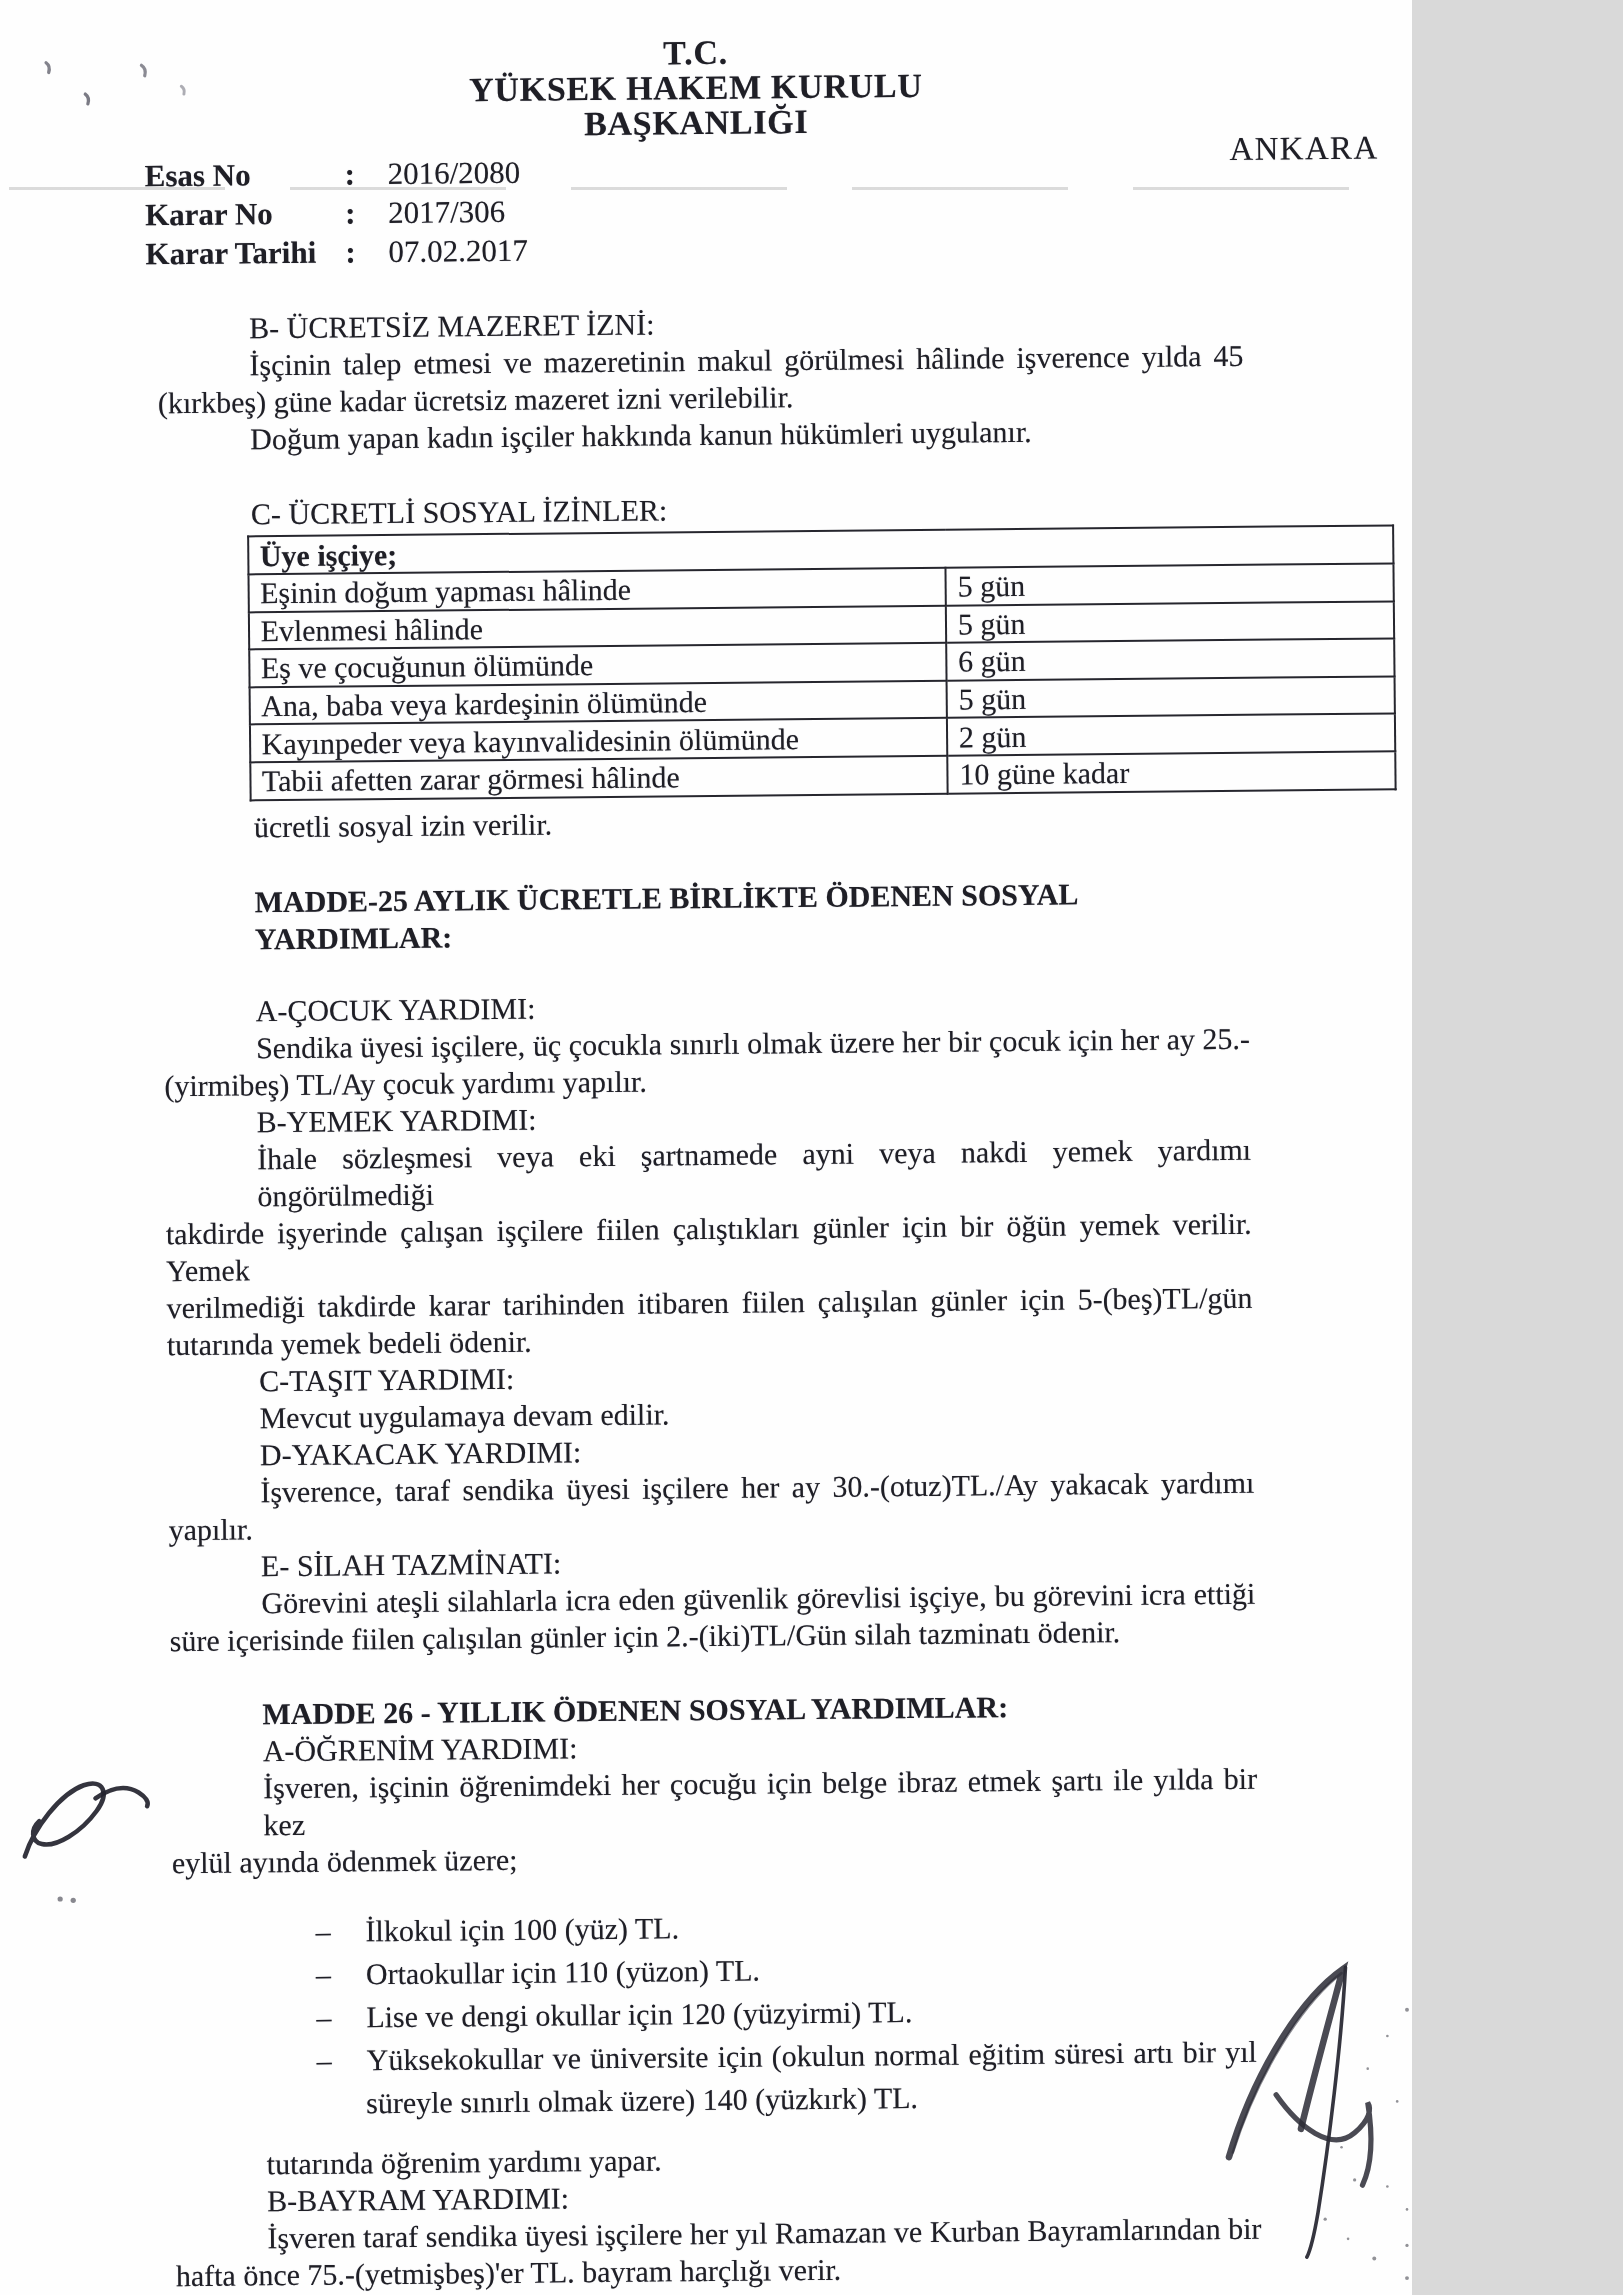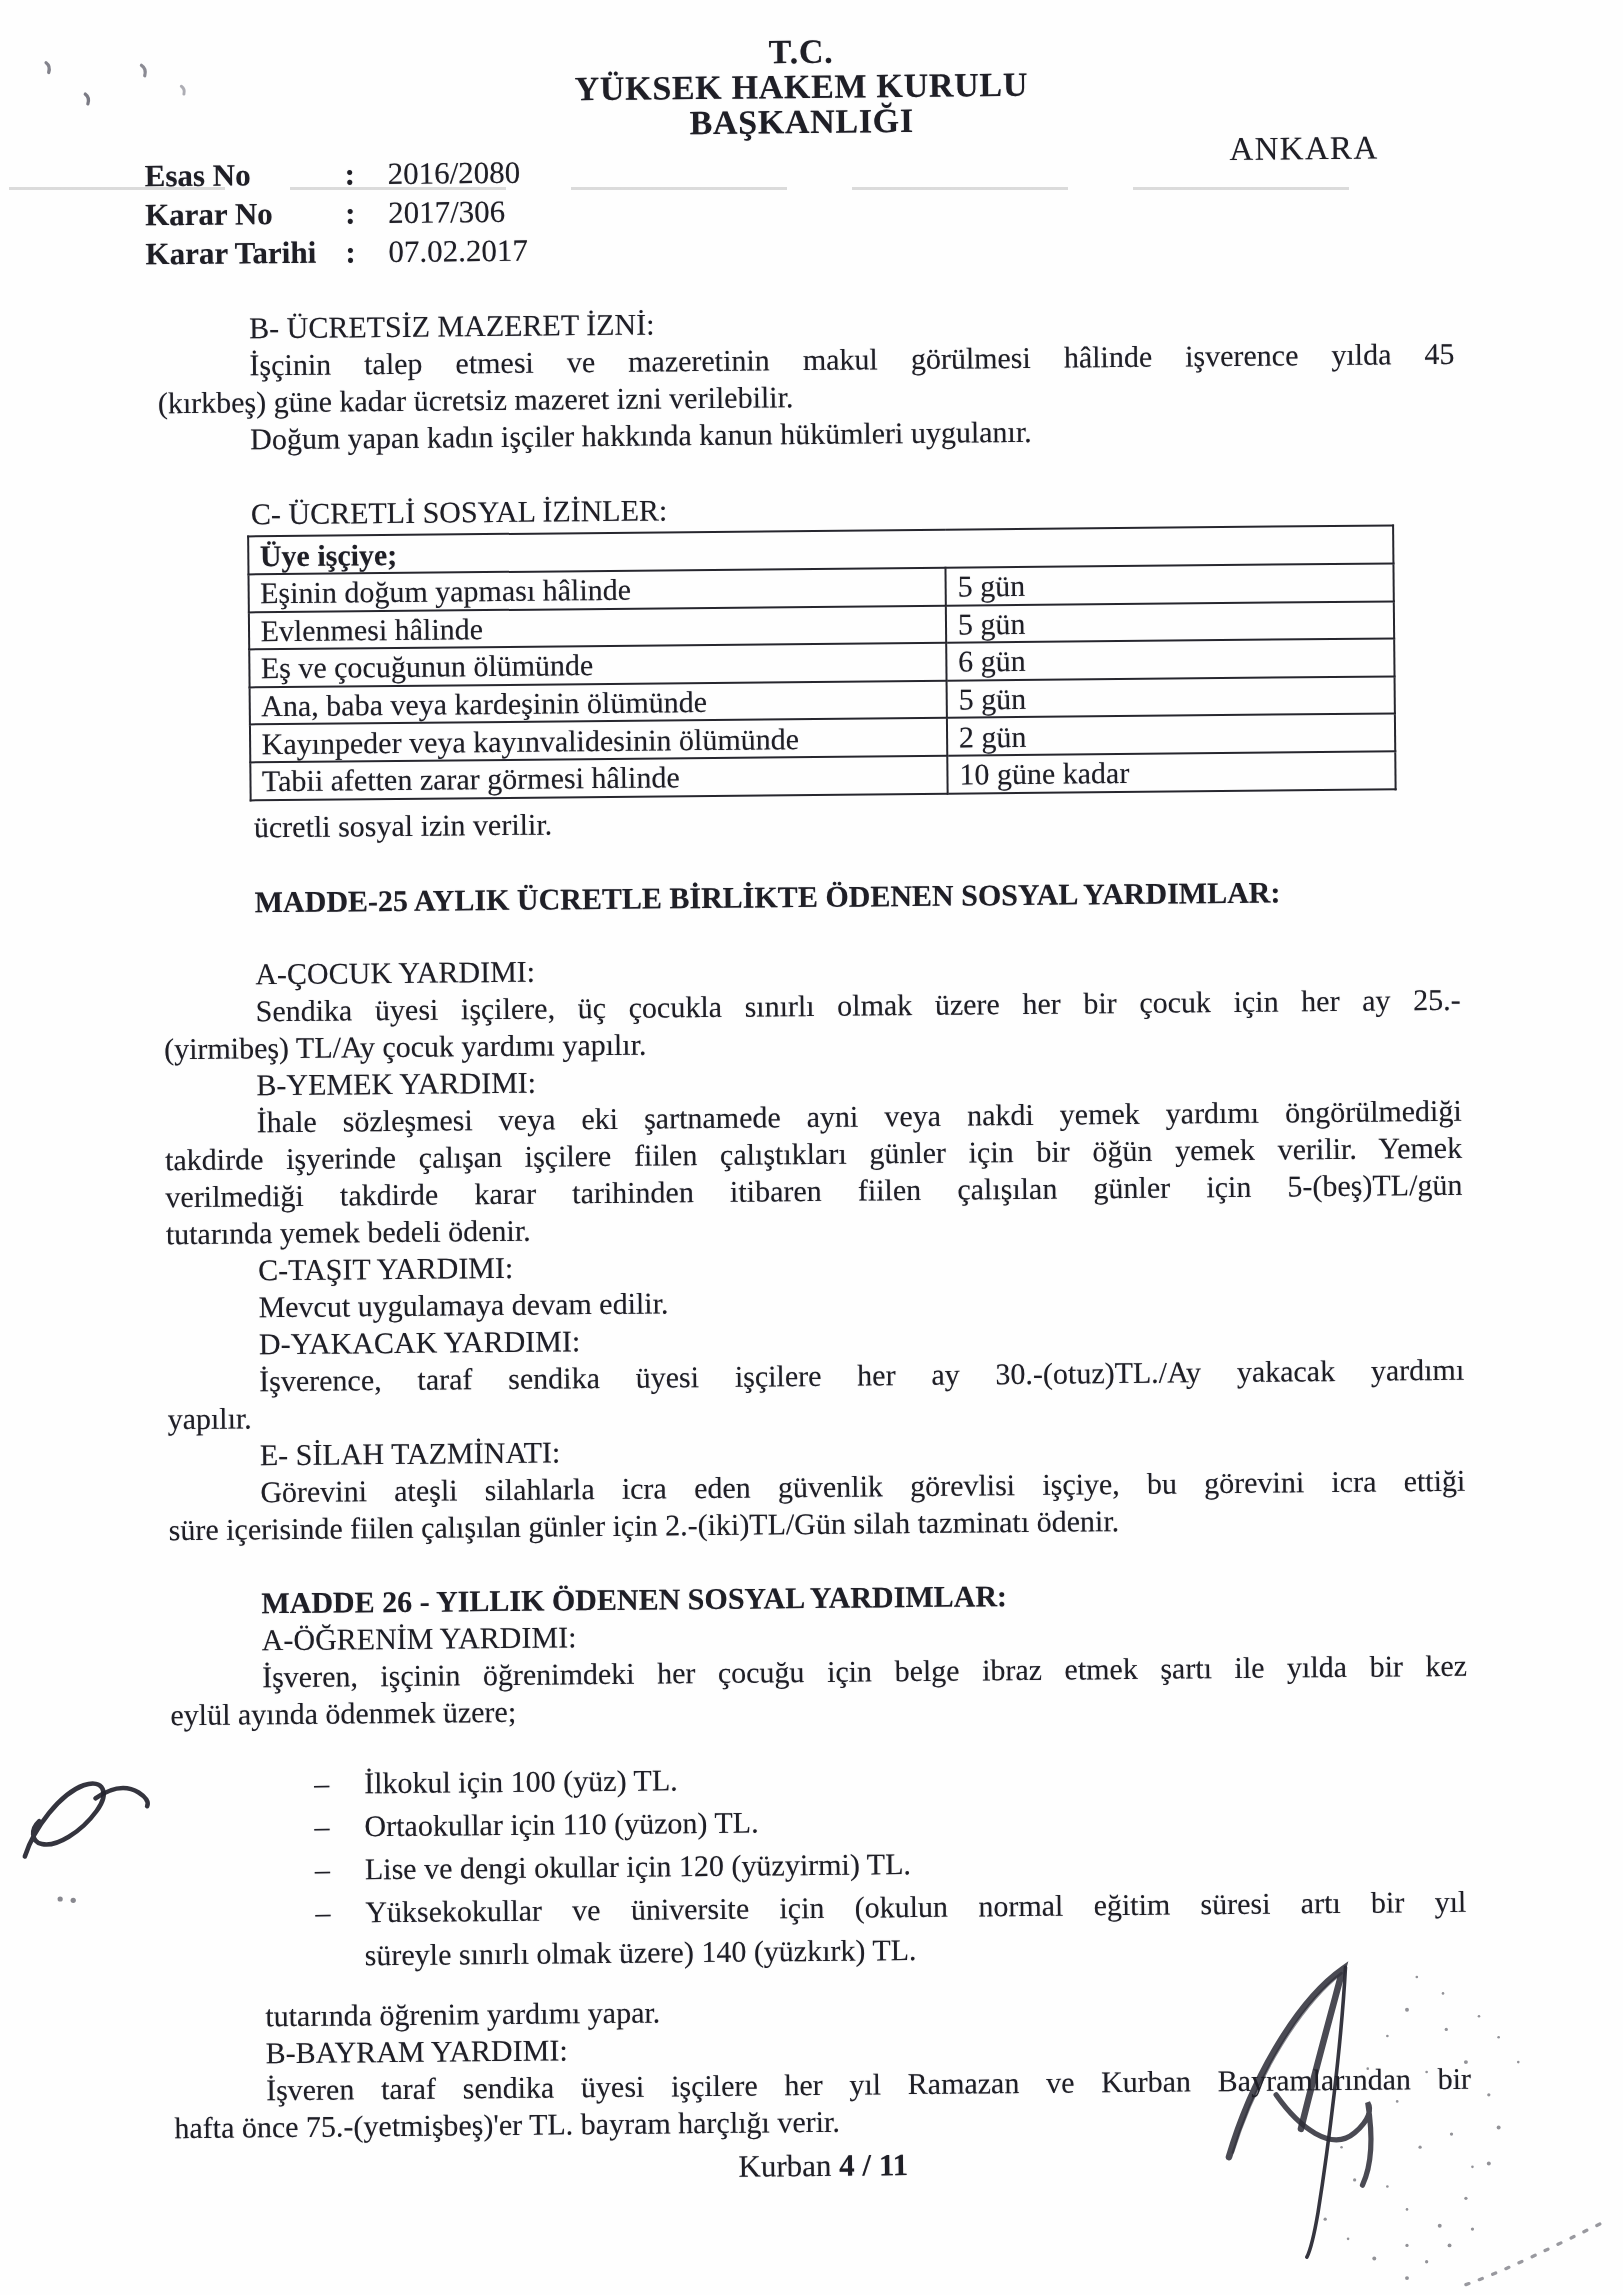--- a/index.html
+++ b/index.html
@@ -1,17 +1,17 @@
 <!DOCTYPE html>
 <html style="font-size:10.5px"><head>
 <meta charset="utf-8">
 <style>
   html,body{margin:0;padding:0;background:#d9d9d9;}
   .page{
-    position:relative;width:1623px;height:2295px;background:#fefefdff;
+    position:relative;width:1412px;height:2295px;background:#fefefdff;
     background:#fefefe;overflow:hidden;
     font-family:"Liberation Serif","DejaVu Serif",serif;color:#1f1f26;
   }
   .rot{position:absolute;inset:0;transform:rotate(-0.55deg);transform-origin:812px 1145px;}
   .ink{text-shadow:0 0 0.8px rgba(25,25,45,.45);}
   
   .letterhead{padding-top:34px;text-align:center;font-weight:bold;font-size:34px;line-height:35px;letter-spacing:0.7px;}
   .city{position:absolute;top:135px;left:1239px;font-size:33px;letter-spacing:1.3px;}
   
   .case{margin:10.5px 0 0 154px;font-size:31px;}

